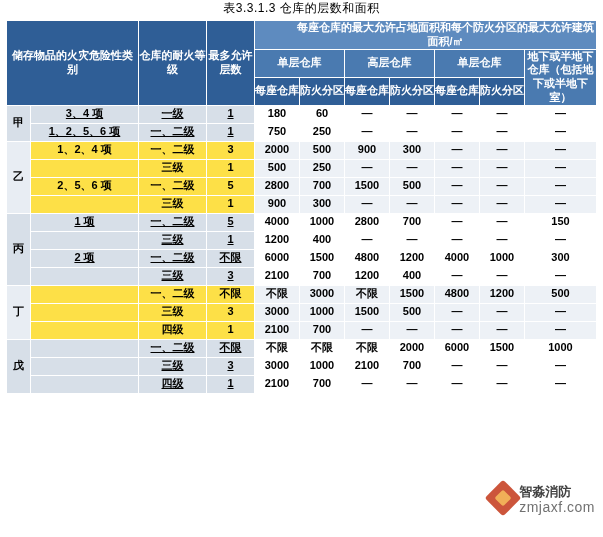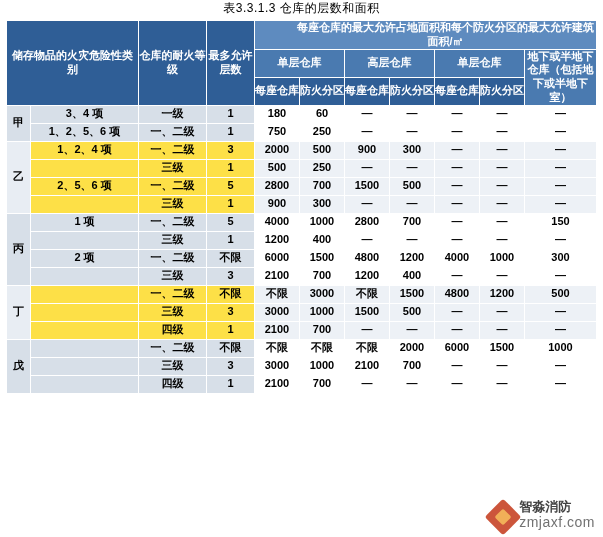--- a/index.html
+++ b/index.html
@@ -46,20 +46,21 @@
   .hdr.light {
     background: #5e8bbf;
     padding-left: 40px;
   }
   .hdr.mid {
     background: #4a7ab0;
   }
   .lbl {
     background: #d7dfe8;
     color: #000;
+    text-decoration: underline;
   }
   .lbl2 {
     background: #fde047;
     color: #000;
     margin-top: 27px;
   }
   .cell {
     background: #ffffff;
     color: #000;
     font-weight: bold;
@@ -77,23 +78,23 @@
   }
   .grp.alt {
     background: #e8edf3;
   }
   .sep td {
     border-top: 2px solid #8aa4c0;
   }
   .logo {
     position: absolute;
     right: 8px;
-    bottom: 7px;
+    bottom: 22px;
     display: flex;
-    align-items: flex-end;
+    align-items: flex-start;
     gap: 3px;
     opacity: 0.92;
   }
   .logo .mark {
     width: 26px;
     height: 26px;
     background: #c8472b;
     transform: rotate(45deg);
     border-radius: 3px;
     position: relative;

